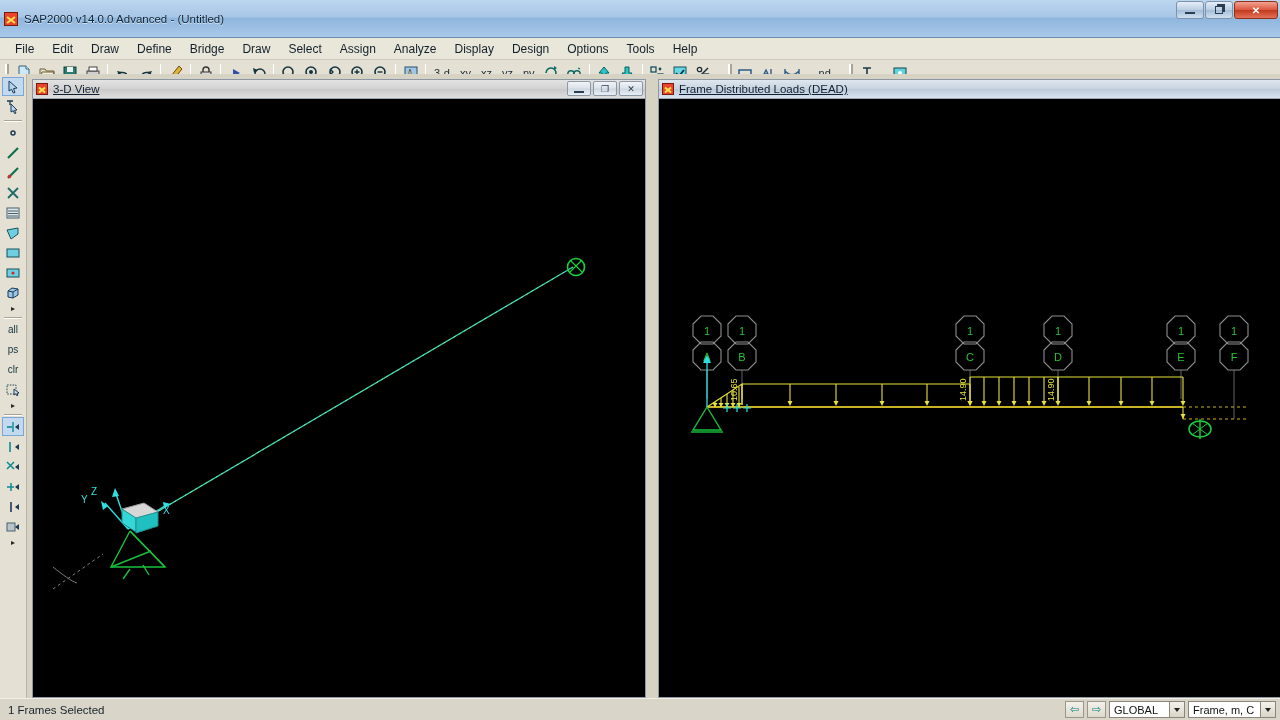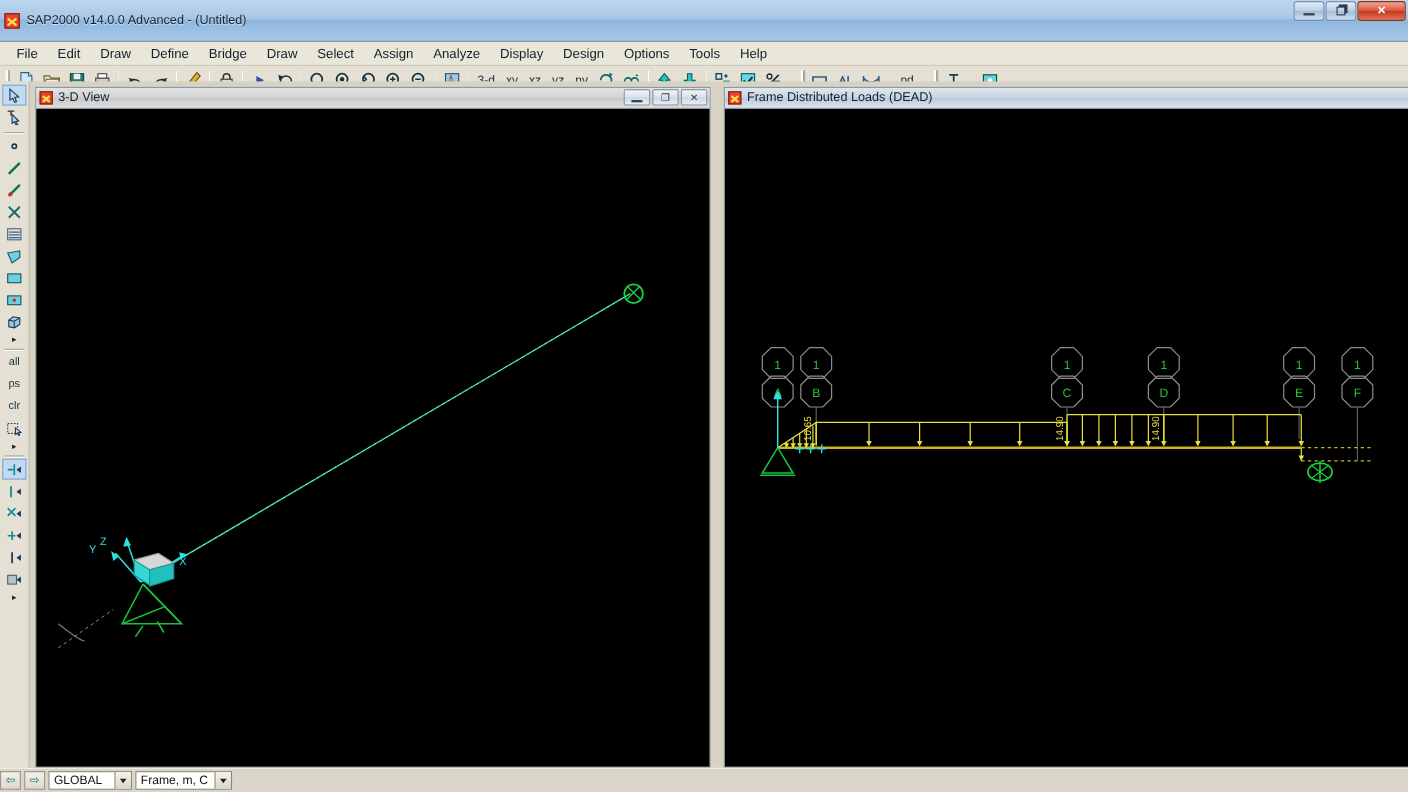--- a/index.html
+++ b/index.html
@@ -145,21 +145,21 @@
     background: linear-gradient(180deg,#e3e3e3,#d2d2d2 48%,#c9c9c9 52%,#dedede);
   }
   .mdi-icon {
     width: 12px; height: 12px; margin-right: 5px; flex:none;
     background:#e8452c; border:1px solid #7a1a0e; position:relative;
   }
   .mdi-icon::before,.mdi-icon::after {
     content:""; position:absolute; left:1px; right:1px; top:50%; height:2px; background:#ffe14d;
   }
   .mdi-icon::before{transform:rotate(40deg);} .mdi-icon::after{transform:rotate(-40deg);}
-  .mdi-title-text { font-size: 11.5px; color:#0f2030; }
+  .mdi-title-text { font-size: 11.5px; color:#0f2030;text-decoration:underline; }
   .mdi-btns { position:absolute; right:2px; top:1px; display:flex; gap:2px; }
   .mdi-btn {
     width:24px; height:15px; border:1px solid #8c98a5; border-radius:2px;
     background: linear-gradient(180deg,#f1f4f8,#dbe2ea 48%,#cdd7e1 52%,#e8eef4);
     display:flex;align-items:center;justify-content:center;
     font-size:9px;color:#2a3b4a;
   }
   .mdi-btn.close-red {
     background: linear-gradient(180deg,#f0a08f,#d85a3d 48%,#c43d1f 52%,#e2745c);
     border-color:#8f3018; color:#fff;
@@ -781,20 +781,21 @@
         </g>
         <line x1="524" y1="320" x2="590" y2="320" stroke="#c9b325" stroke-width="1.1" stroke-dasharray="3 3"></line>
         <line x1="524" y1="308" x2="524" y2="320" stroke="#e8e23c" stroke-width="1.1"></line>
         <path d="M521.5 315l5 0 -2.5 5z" fill="#e8e23c"></path>
       </svg>
     </div>
   </div>
 </div>
 
 <div class="statusbar">
+  <span class="status-text">1 Frames Selected</span>
   <div class="status-right">
     <div class="nav-btn">⇦</div>
     <div class="nav-btn">⇨</div>
     <div class="combo" style="width:76px">
       <span>GLOBAL</span>
       <span class="arrow">
           <i></i>
         </span>
     </div>
     <div class="combo" style="width:88px">

